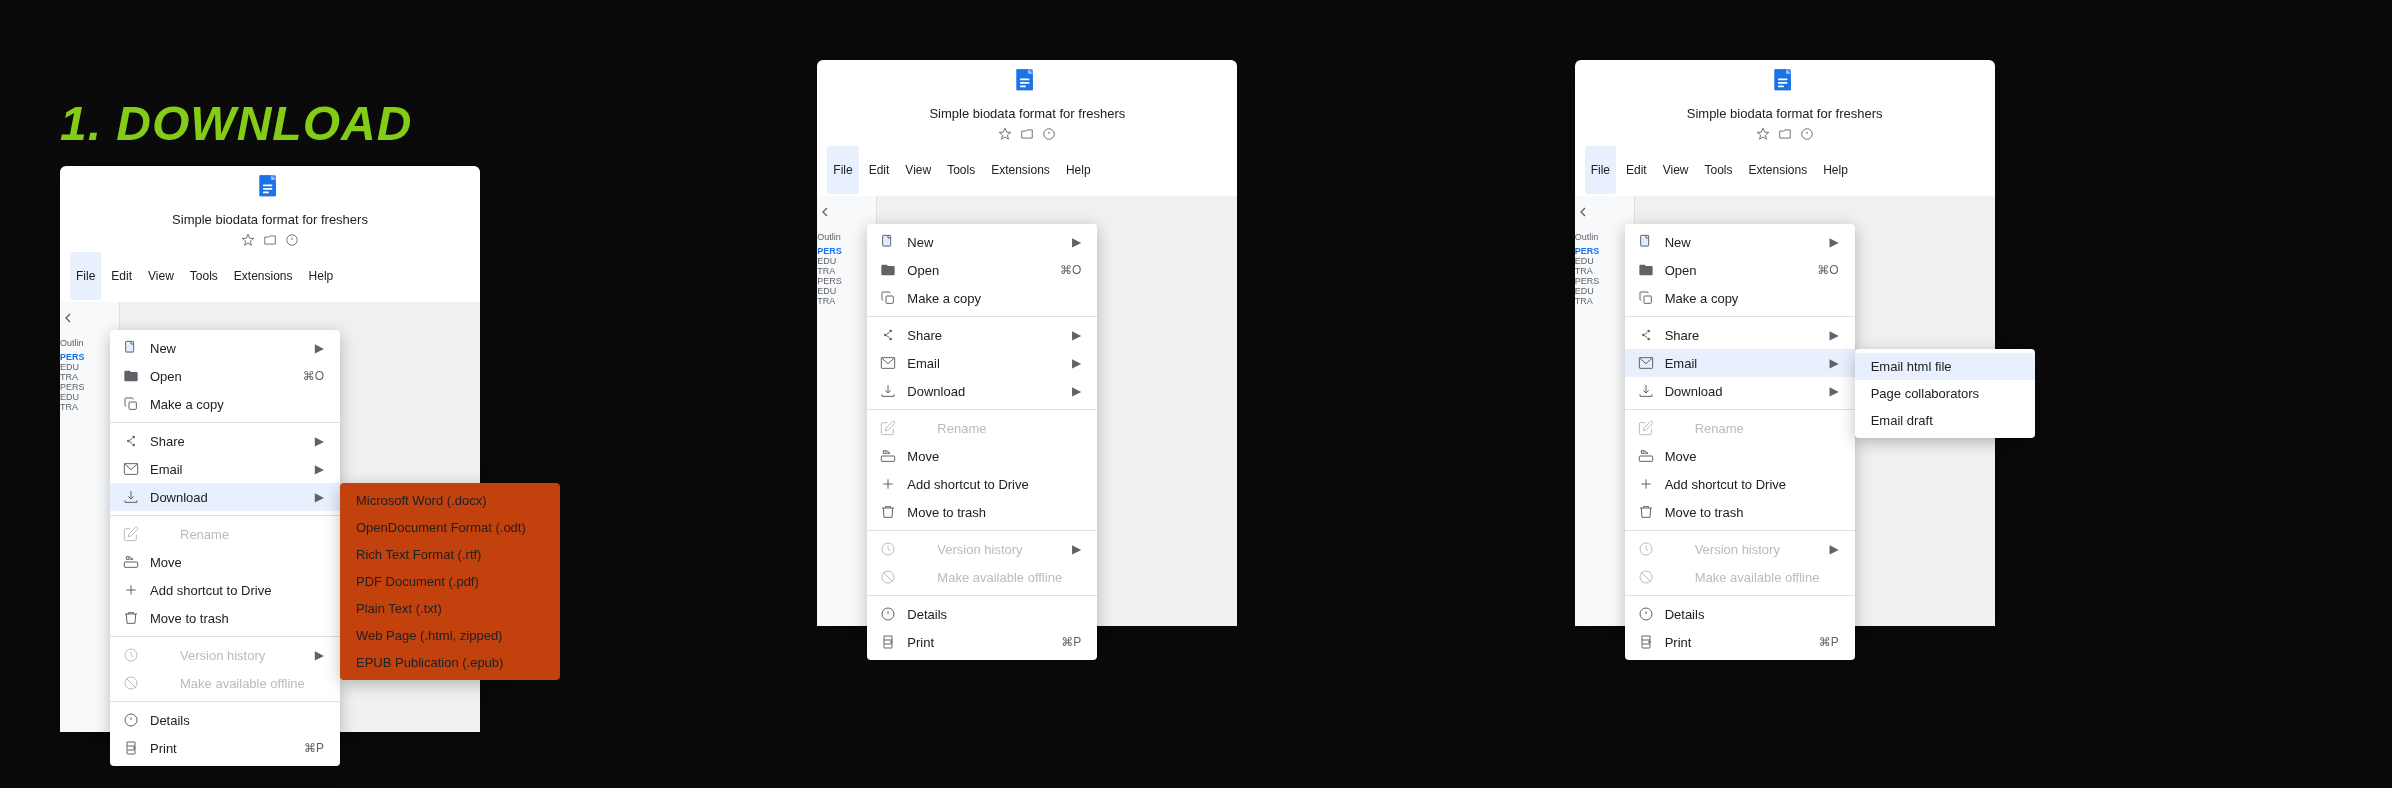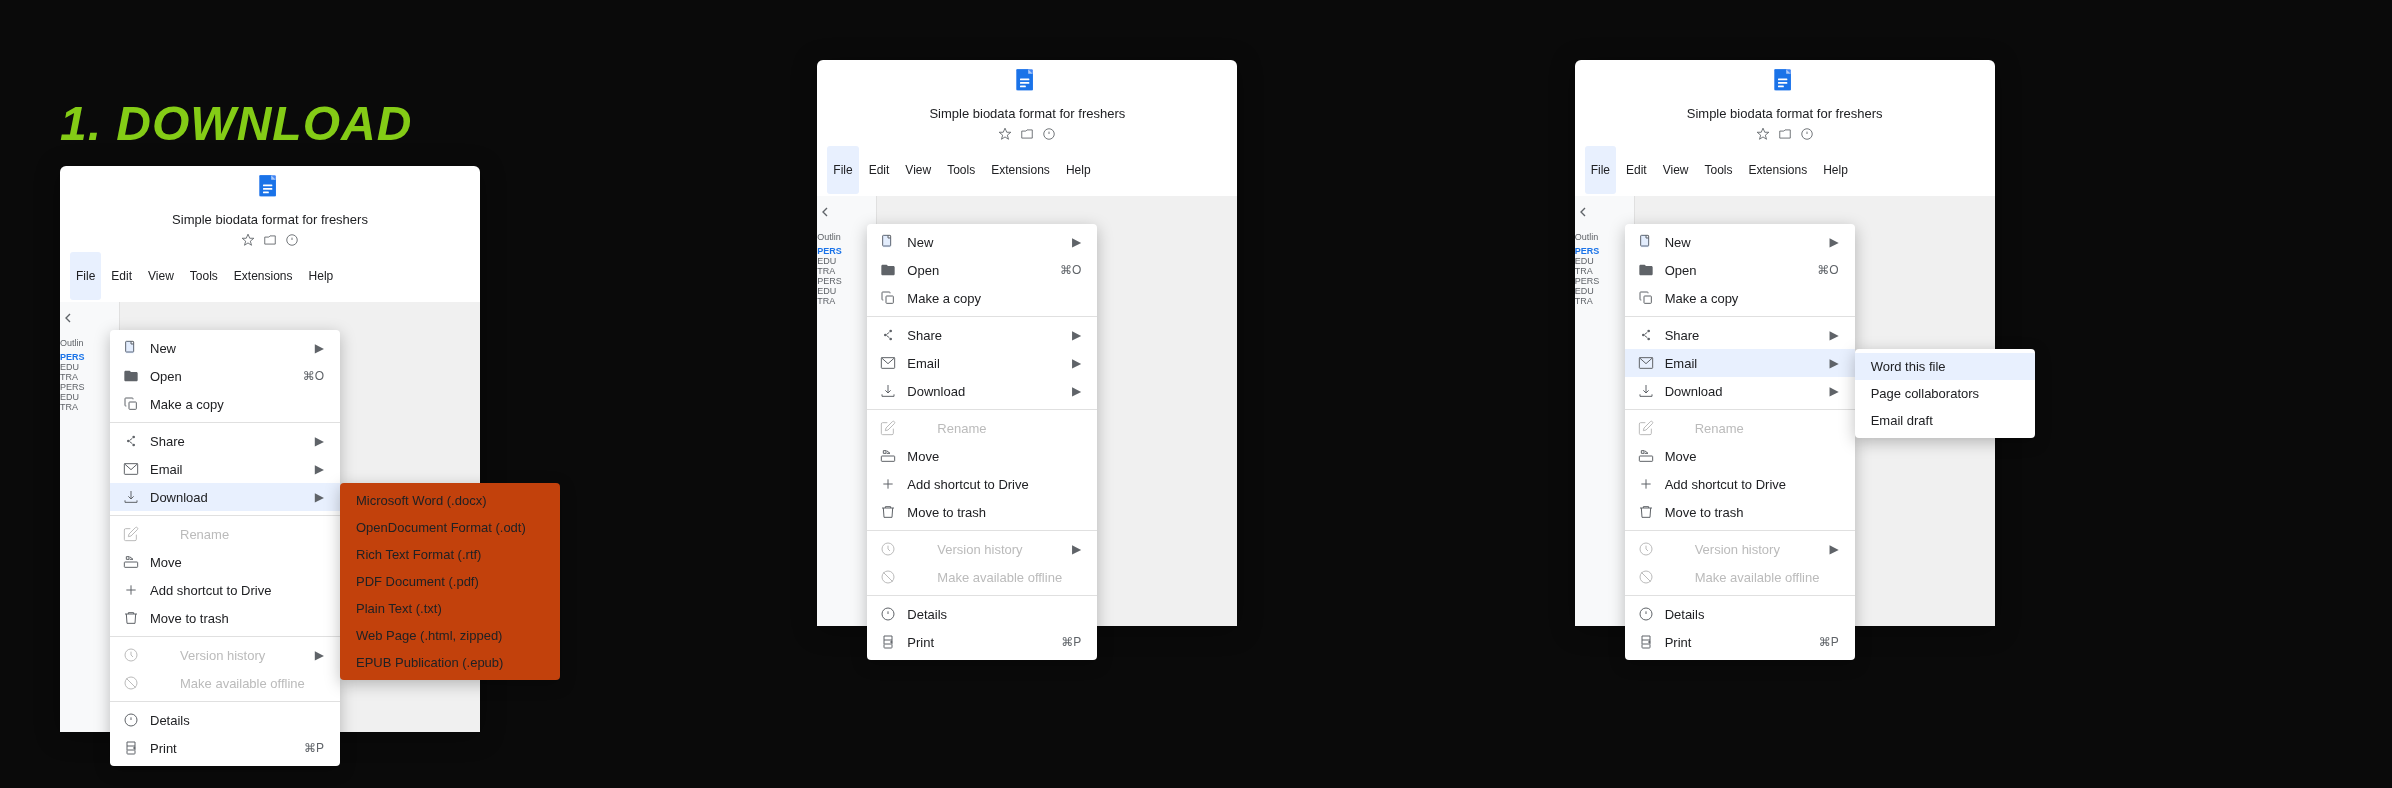--- a/index.html
+++ b/index.html
@@ -717,21 +717,21 @@
             <div class="menu-item highlighted">
               <span class="icon-area">
                 <svg width="16" height="16" viewBox="0 0 24 24" fill="none" stroke="#5f6368" stroke-width="1.5">
                   <rect x="2" y="4" width="20" height="16" rx="1"></rect>
                   <path d="M2 4l10 9 10-9"></path>
                 </svg>
               </span>
               <span class="label">Email</span>
               <span class="arrow">▶</span>
               <div class="submenu">
-                <div class="submenu-item highlighted">Word this file</div>
+                <div class="submenu-item highlighted">Email html file</div>
                 <div class="submenu-item">Page collaborators</div>
                 <div class="submenu-item">Email draft</div>
               </div>
             </div>
             <div class="menu-item">
               <span class="icon-area">
                 <svg width="16" height="16" viewBox="0 0 24 24" fill="none" stroke="#5f6368" stroke-width="1.5">
                   <path d="M12 3v12M8 11l4 4 4-4M3 17v3h18v-3"></path>
                 </svg>
               </span>

